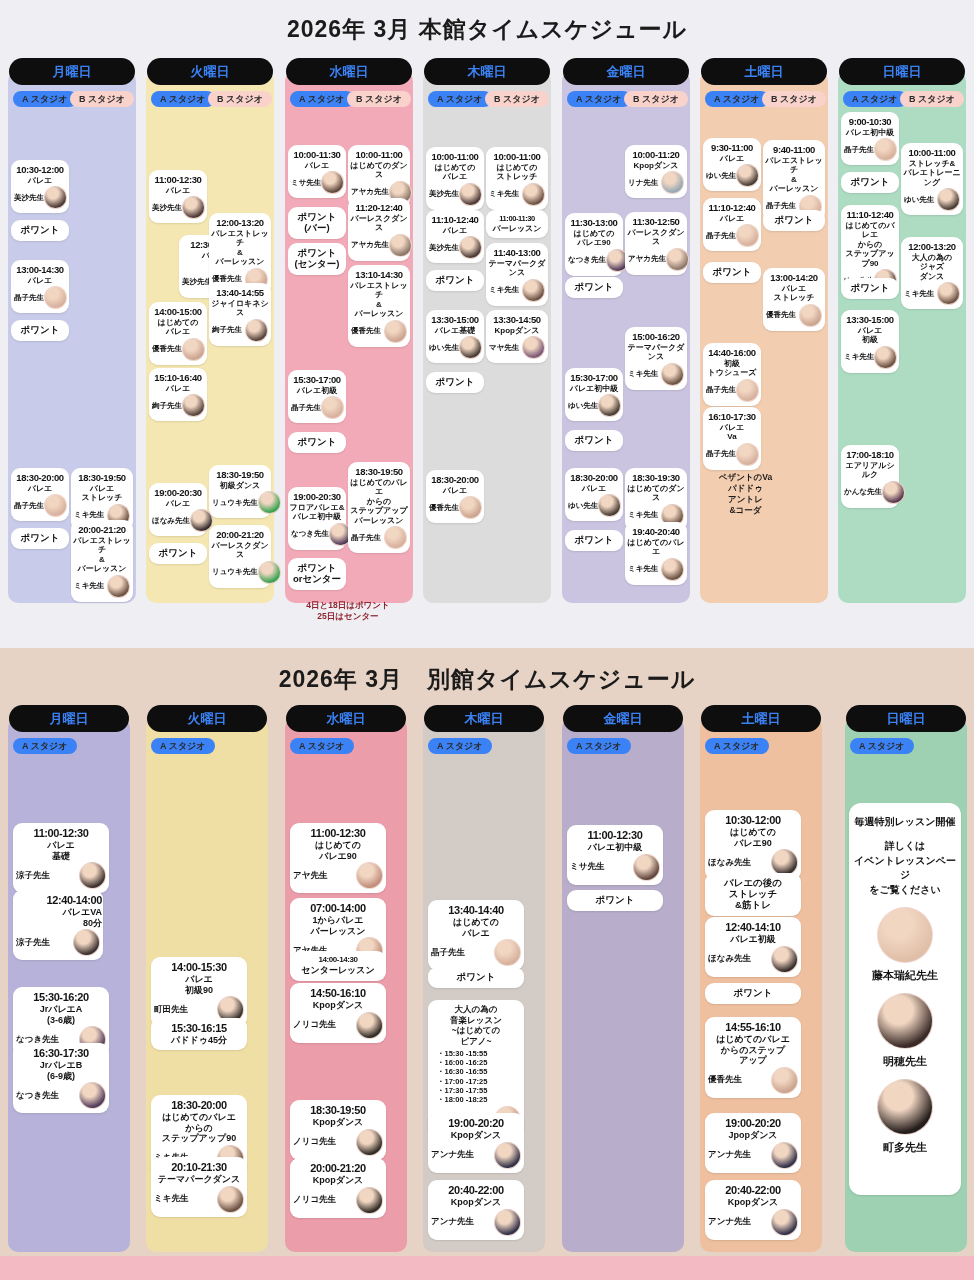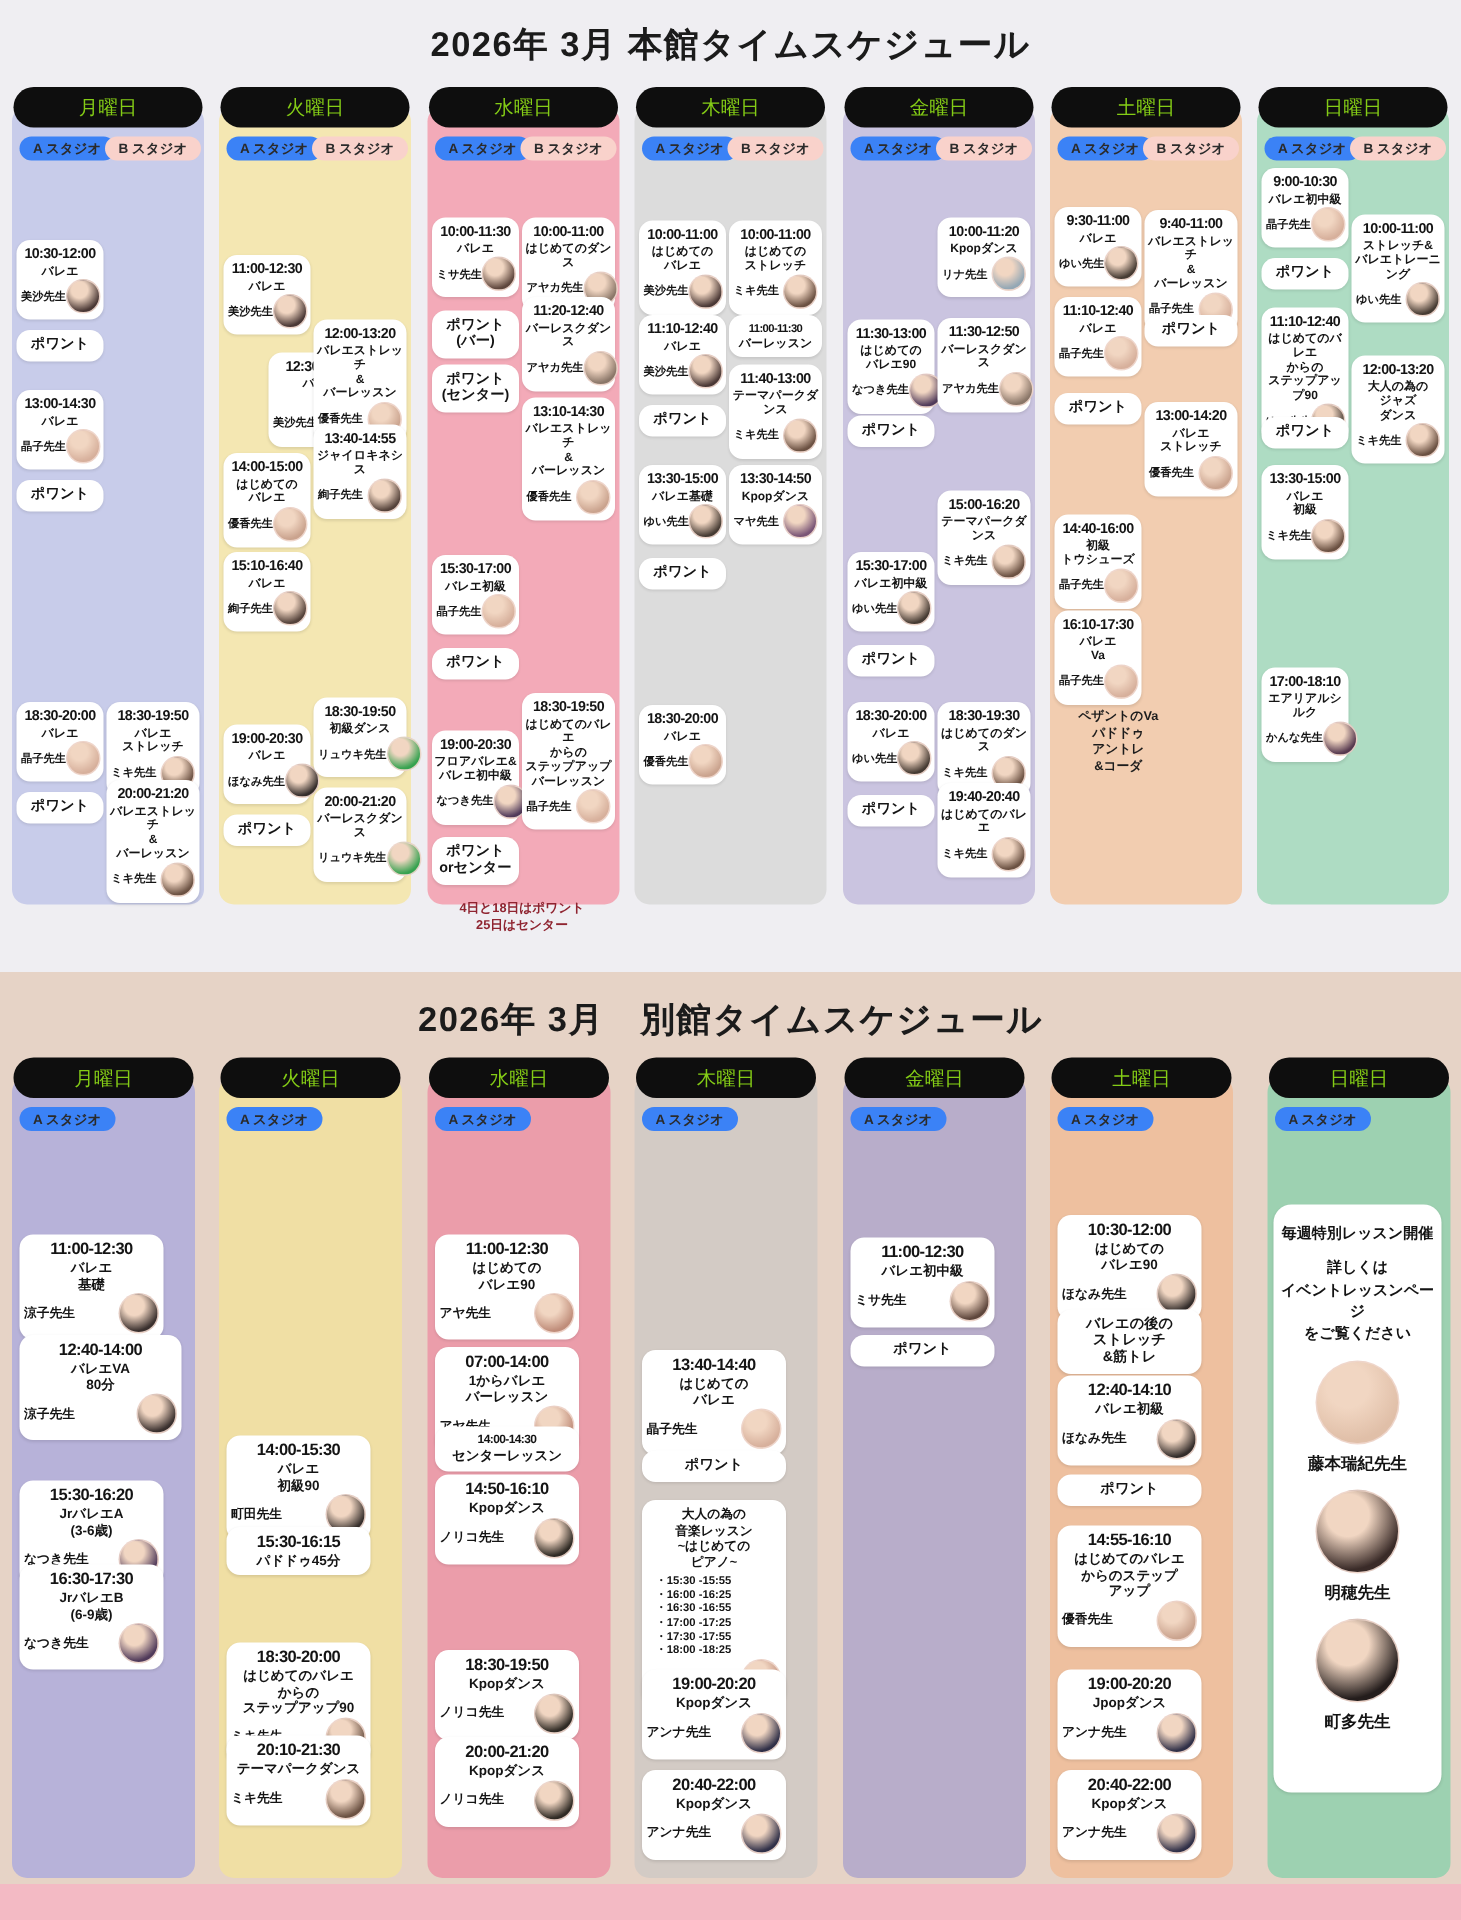--- a/index.html
+++ b/index.html
@@ -6,22 +6,22 @@
   body{font-family:"Liberation Sans","DejaVu Sans",sans-serif;background:#efeef2;}
   .page{position:relative;width:974px;height:1280px;background:#efeef2;overflow:hidden;}
   .annex-bg{position:absolute;left:0;top:648px;width:974px;height:632px;}
   .footer-strip{position:absolute;left:0;top:1256px;width:974px;height:24px;}
   .section-title{position:absolute;left:0;width:974px;text-align:center;font-weight:700;font-size:23px;color:#1b1b1b;letter-spacing:1px;}
   #main-title{top:14px;}
   #annex-title{top:664px;}
   .board{position:absolute;left:0;top:0;width:974px;height:1280px;}
   .day-col{position:absolute;}
   .col-bg{position:absolute;left:0;top:13px;right:0;bottom:0;border-radius:10px;}
-  .day-header{position:absolute;left:1px;right:1px;top:0;height:27px;background:#0e0e0e;border-radius:15px;color:#84cc16;
-    font-size:13px;font-weight:400;display:flex;align-items:center;justify-content:center;z-index:2;}
+  .day-header{position:absolute;left:1px;right:1px;top:0;height:27px;background:#0e0e0e;border-radius:15px;color:#3b82f6;
+    font-size:13px;font-weight:700;display:flex;align-items:center;justify-content:center;z-index:2;}
   .pill-row{position:absolute;left:0;top:33px;right:0;height:17px;z-index:2;}
   .studio-pill{position:absolute;top:0;height:16px;padding:0 9px;border-radius:9px;font-size:9px;font-weight:700;color:#2b2b2b;
     display:flex;align-items:center;justify-content:center;white-space:nowrap;}
   .pill-a{left:5px;background:#3b82f6;}
   .pill-b{left:62px;background:#f9d2cb;}
   .col-body{position:absolute;left:0;right:0;bottom:0;z-index:1;}
   .card{position:absolute;background:#fff;border-radius:9px;box-shadow:0 1px 2px rgba(0,0,0,.10);padding:4px 1px;text-align:center;color:#141414;box-sizing:border-box;}
   .card .time{font-weight:700;letter-spacing:-0.4px;white-space:nowrap;}
   .card .lesson{font-weight:700;white-space:pre-line;line-height:1.18;margin-top:1px;}
   .card .tch{display:flex;align-items:center;justify-content:space-between;margin-top:1px;padding:0 2px;}
@@ -591,21 +591,21 @@
         <div class="col-body" style="top: 50px;">
           <div class="card" style="left: 5px; width: 96px; top: 68px;">
             <div class="time">11:00-12:30</div>
             <div class="lesson">バレエ
 基礎</div>
             <div class="tch">
               <div class="nm">涼子先生</div>
               <div class="avatar" style="background: radial-gradient(circle at 38% 30%, rgb(241, 214, 194) 0px, rgb(241, 214, 194) 28%, rgb(58, 48, 46) 72%);"></div>
             </div>
           </div>
-          <div class="card" style="left: 5px; width: 108px; top: 135px;">
+          <div class="card" style="left: 5px; width: 90px; top: 135px; text-align: right;">
             <div class="time">12:40-14:00</div>
             <div class="lesson">バレエVA
 80分</div>
             <div class="tch">
               <div class="nm">涼子先生</div>
               <div class="avatar" style="background: radial-gradient(circle at 38% 30%, rgb(241, 214, 194) 0px, rgb(241, 214, 194) 28%, rgb(58, 48, 46) 72%);"></div>
             </div>
           </div>
           <div class="card" style="left: 5px; width: 96px; top: 232px;">
             <div class="time">15:30-16:20</div>

